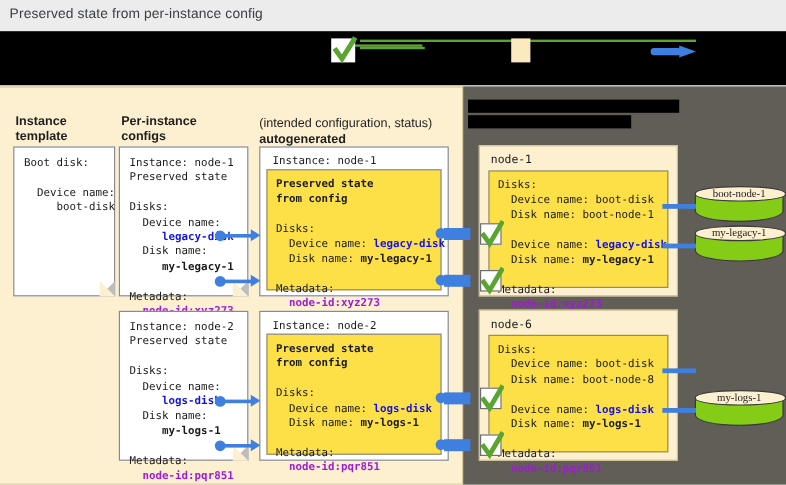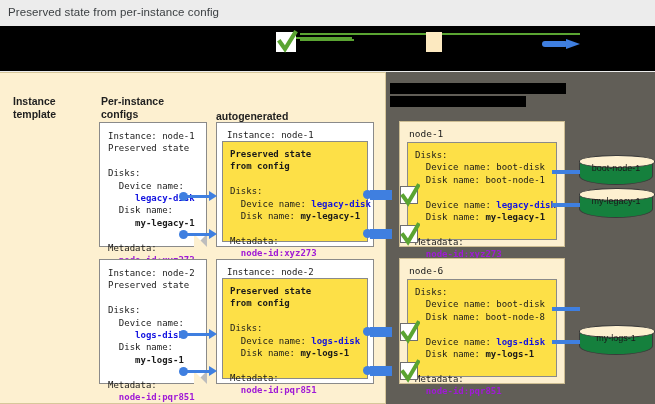--- a/index.html
+++ b/index.html
@@ -161,26 +161,26 @@
   .chk {
     position: absolute; width: 18px; height: 18px;
     background: #fff; border: 1px solid #6e6e6e;
   }
   .chk svg { position: absolute; left: -1px; top: -4px; }
 
   
   .disk {
     position: absolute;
     width: 74px; height: 30px;
-    background: #15803d;
+    background: #84cc16;
     border: 1.5px solid #3a3a3a;
     border-radius: 37px / 9px;
-    font-family: Liberation Sans, sans-serif;
-    font-size: 9px; color: #1a1a1a;
-    display: flex; align-items: center; justify-content: center;
+    font-family: Liberation Serif, serif;
+    font-size: 9px; color: #1a1a1a;
+    display: flex; align-items: flex-start; justify-content: center;
     padding-bottom: 4px;
   }
   .disk::before {
     content: ""; position: absolute;
     left: -1.5px; top: -1.5px; width: 74px; height: 11px;
     border: 1.5px solid #3a3a3a; border-radius: 37px / 6px;
     background: #fdf0d0;
   }
   .disk span { position: relative; z-index: 2; }
 </style>
@@ -225,27 +225,31 @@
     <b>configs</b>
   </div>
 
   <div class="colhead" style="left:13px; top:95px;">
     <b>Instance</b><br>
     <b>template</b>
   </div>
 
   <div class="colhead" style="left:216px; top:84px;">
     <br>
-    <br>
+    <span class="reg">(intended configuration, status)</span><br>
     <b>autogenerated</b>
   </div>
 
   <div class="redact" style="left:390px; top:83px; width:176px; height:11px;"></div>
   <div class="redact" style="left:390px; top:96px; width:136px; height:11px;"></div>
 
+  <div class="note" style="left:11px; top:122px; width:85px; height:125px;"><span>Boot disk:
+
+  Device name:
+     boot-disk</span><span class="fold"></span><span class="fold2"></span></div>
 
   <div class="note" style="left:99px; top:122px; width:108px; height:125px;"><span>Instance: node-1
 Preserved state</span>
 <span> </span>
 <span>Disks:</span>
 <span>  Device name:</span>
 <span class="blue">     legacy-disk</span>
 <span>  Disk name:</span>
 <span class="bold">     my-legacy-1</span>
 <span> </span>

